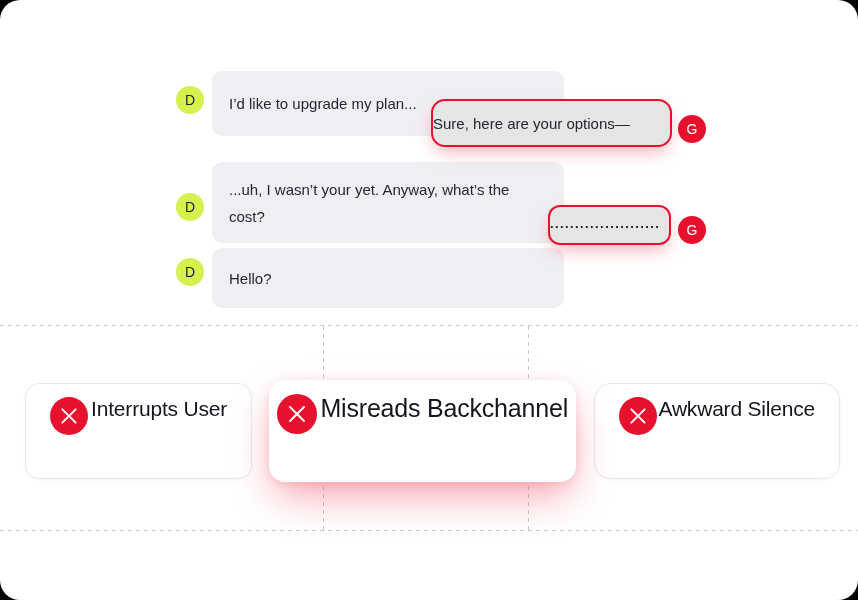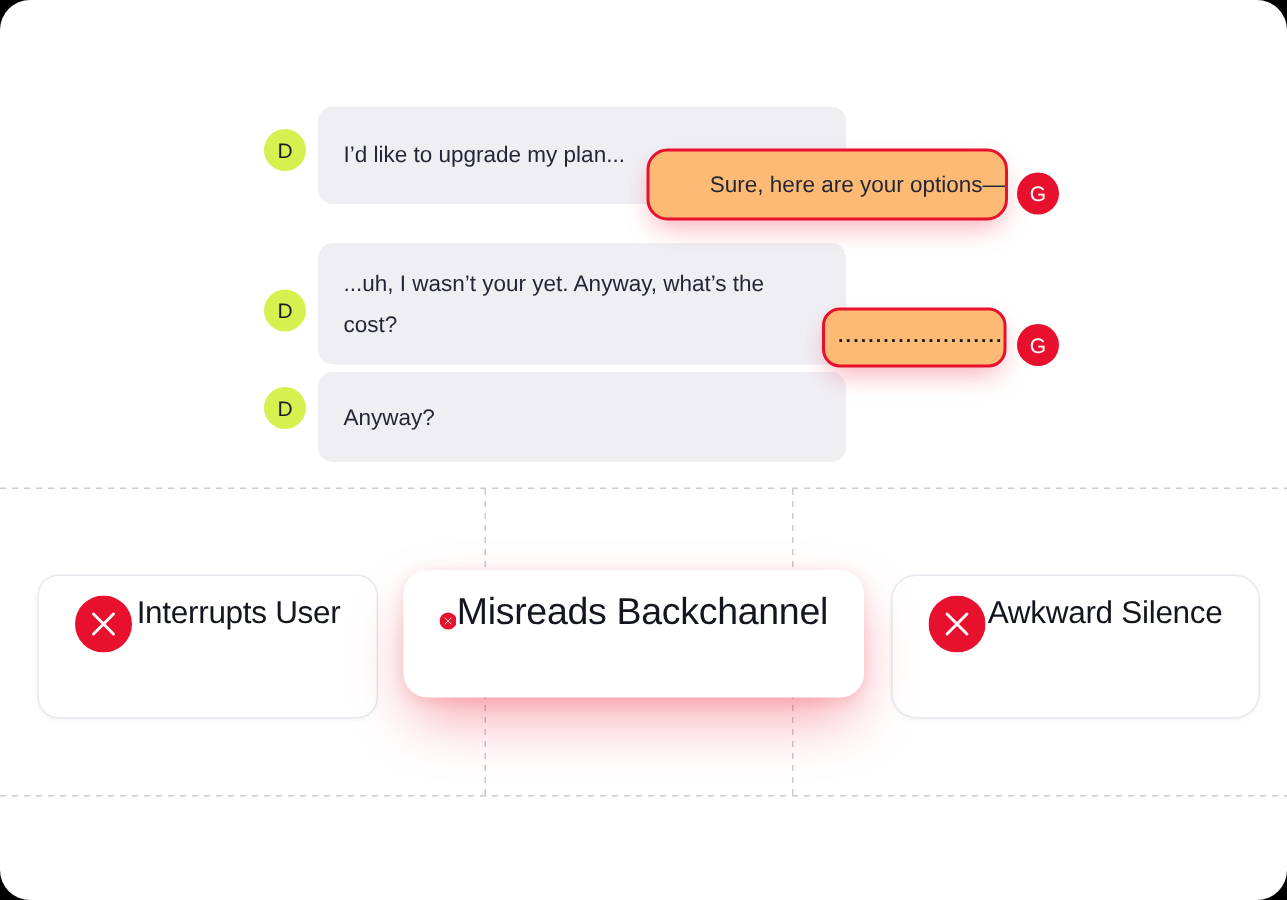--- a/index.html
+++ b/index.html
@@ -21,22 +21,22 @@
   .avatar.agent{background:#E8112D;color:#fff;}
   .bubble{
     position:absolute;display:flex;align-items:center;
     font-size:15px;color:#232634;line-height:27px;z-index:2;
   }
   .bubble.gray{
     background:#EFEFF3;border-radius:10px;padding:12px 17px;
     justify-content:flex-start;
   }
   .bubble.redline{
-    background:#fdba74;border:2px solid #E8112D;border-radius:14px;
-    justify-content:flex-end;box-shadow:0 8px 18px -4px rgba(232,17,45,0.35);
+    background:#e5e5e5;border:2px solid #E8112D;border-radius:14px;
+    justify-content:flex-start;box-shadow:0 8px 18px -4px rgba(232,17,45,0.35);
     z-index:4;
   }
   #b1{left:212px;top:71px;width:318px;height:41px;}
   #b2{left:431px;top:99px;width:237px;height:44px;}
   #b3{left:212px;top:162px;width:318px;height:57px;}
   #b4{left:548px;top:205px;width:119px;height:36px;border-radius:12px;}
   #b5{left:212px;top:248px;width:318px;height:36px;}
   #a1{left:176px;top:86px;}
   #a2{left:678px;top:115px;}
   #a3{left:176px;top:193px;}
@@ -61,23 +61,23 @@
   #dashv-2{left:528px;}
   
   .card{
     position:absolute;background:#fff;border:1px solid #E8E8F0;
     border-radius:14px;z-index:2;display:flex;flex-direction:row;
     justify-content:space-between;padding:13px 24px 12px;box-sizing:border-box;
     box-shadow:0 1px 3px rgba(20,20,40,0.05);
   }
   #card-1{left:25px;top:383px;width:227px;height:96px;}
   #card-2{
-    left:269px;top:380px;width:307px;height:85px;border:none;border-radius:16px;
+    left:269px;top:380px;width:307px;height:102px;border:none;border-radius:16px;
     box-shadow:0 18px 40px -6px rgba(232,17,45,0.40),0 2px 10px rgba(232,17,45,0.12);
-    z-index:3;padding:14px 24px 13px;
+    z-index:3;padding:14px 8px 13px;
   }
   #card-3{left:594px;top:383px;width:246px;height:96px;border-radius:17px;}
   .card-label{
     font-size:21px;color:#14161F;letter-spacing:-0.2px;white-space:nowrap;
   }
   #card-2 .card-label{font-size:25px;}
   .x-icon{width:38px;height:38px;display:block;}
   #card-2 .x-icon{width:40px;height:40px;}
 </style>
 </head>
@@ -102,21 +102,21 @@
       <span>...uh, I wasn’t your yet. Anyway, what’s the cost?</span>
     </div>
 
     <div class="bubble redline" id="b4">
       <span class="dots-text">......................</span>
     </div>
     <div class="avatar agent" id="a4">G</div>
 
     <div class="avatar user" id="a5">D</div>
     <div class="bubble gray" id="b5">
-      <span>Anyway?</span>
+      <span>Hello?</span>
     </div>
 
   </div>
 
   <div class="dash-h" id="dash-top"></div>
   <div class="dash-v" id="dashv-1"></div>
   <div class="dash-v" id="dashv-2"></div>
   <div class="dash-h" id="dash-bottom"></div>
 
   <div class="card" id="card-1">

